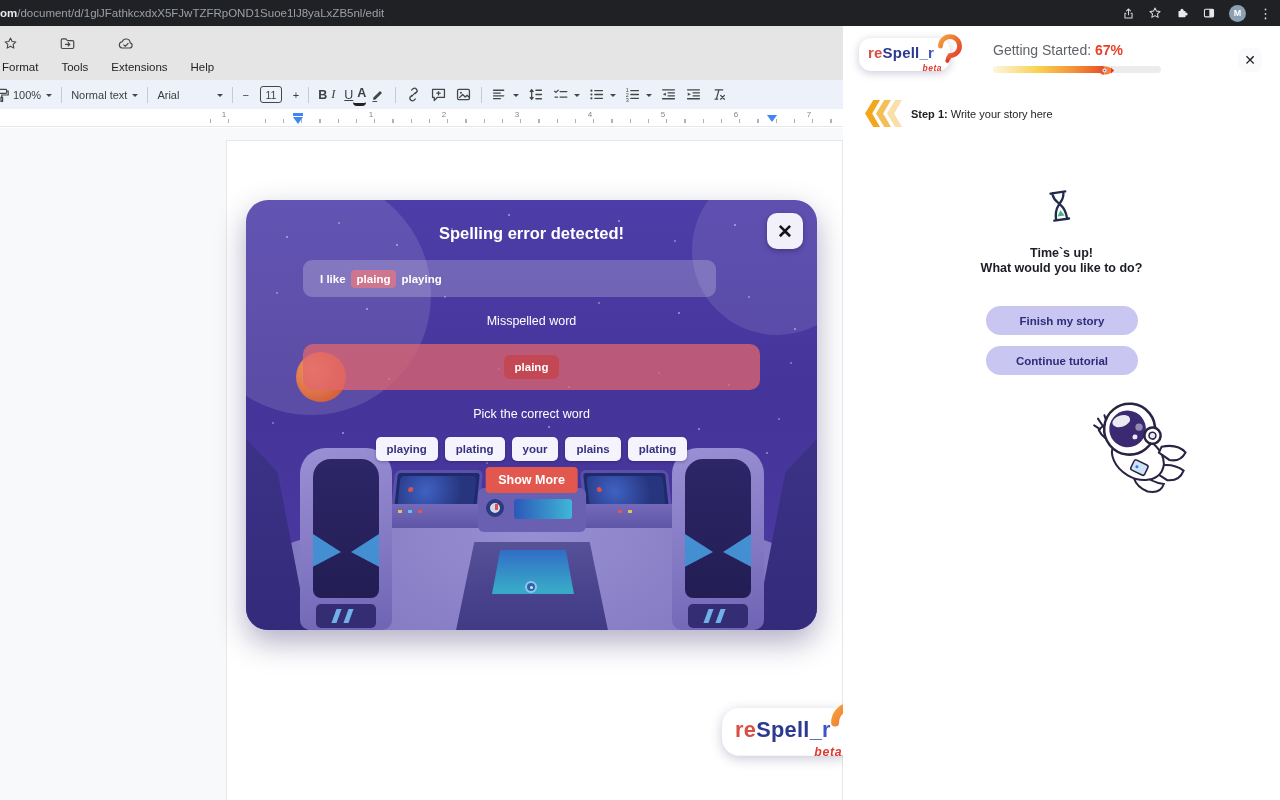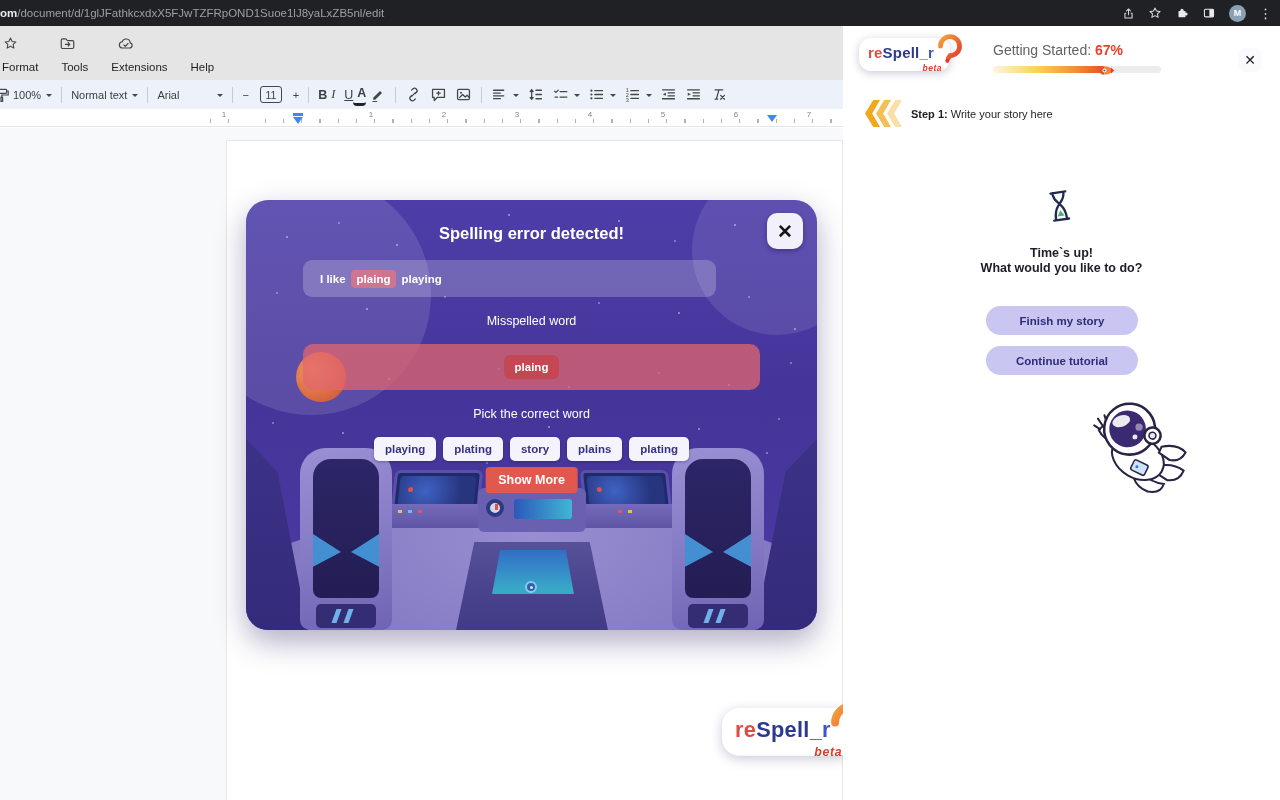--- a/index.html
+++ b/index.html
@@ -436,21 +436,21 @@
         <span>playing</span>
       </div>
       <div class="m-label lbl-miss">Misspelled word</div>
       <div class="red-box">
         <span class="red-chip">plaing</span>
       </div>
       <div class="m-label lbl-pick">Pick the correct word</div>
       <div class="sugg-row">
         <button class="sugg-btn">playing</button>
         <button class="sugg-btn">plating</button>
-        <button class="sugg-btn">story</button>
+        <button class="sugg-btn">your</button>
         <button class="sugg-btn">plains</button>
         <button class="sugg-btn">plating</button>
       </div>
       <button class="show-more">Show More</button>
     </div>
   </div>
 
   <div class="footer-logo">
     <div class="logo logo-lg">
       <svg class="swirl" width="30" height="36" viewBox="0 0 30 36">

